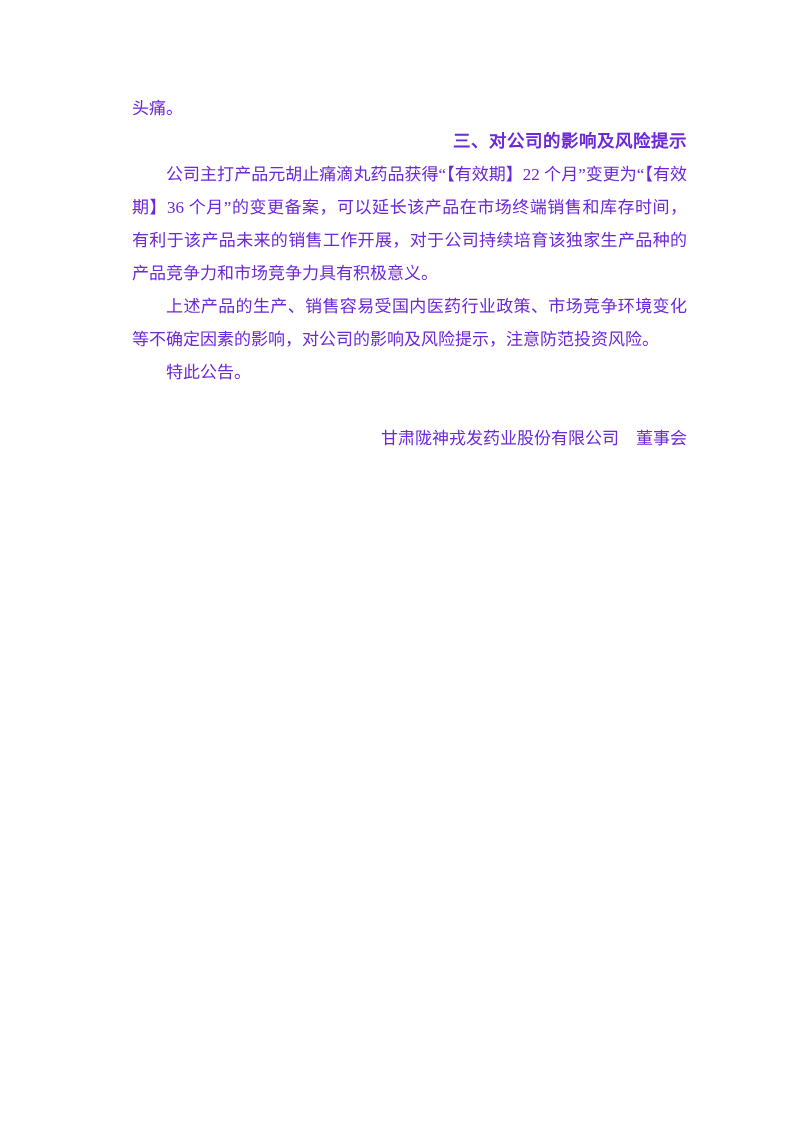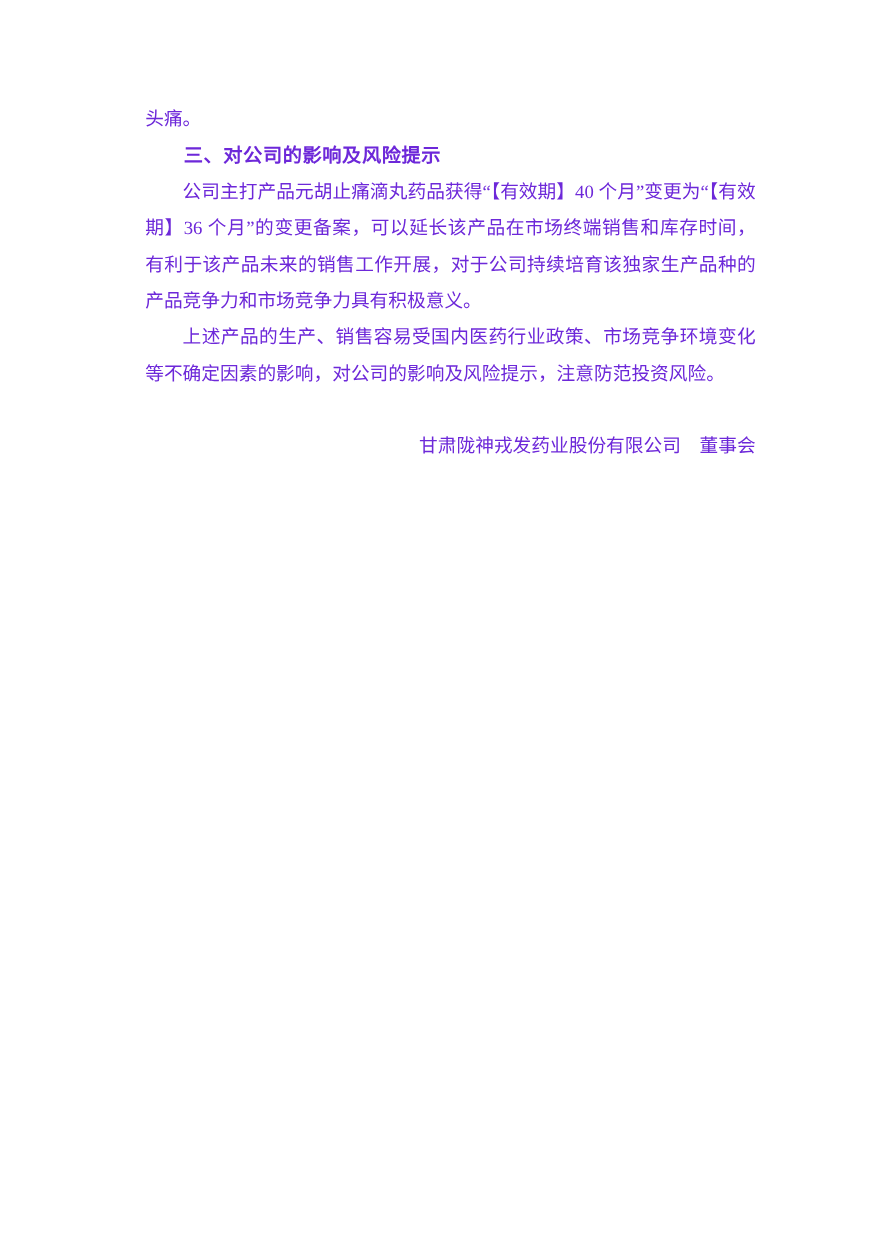--- a/index.html
+++ b/index.html
@@ -31,20 +31,21 @@
     text-align: left;
   }
   .section-heading {
     margin: 0;
     font-size: 17.5px;
     line-height: 33px;
     font-weight: 700;
     text-indent: 2em;
     font-family: "Liberation Sans", "DejaVu Sans", sans-serif;
     letter-spacing: 0.5px;
+    text-align: right;
   }
   .body-para {
     text-align: justify;
     text-indent: 2em;
   }
   .closing-line {
     text-indent: 2em;
   }
   .signature-block {
     margin-top: 33px;
@@ -55,21 +56,22 @@
   }
 </style>
 </head>
 <body>
 
 <div class="page">
   <p class="continuation-line">头痛。</p>
 
   <p class="section-heading">三、对公司的影响及风险提示</p>
 
-  <p class="body-para">公司主打产品元胡止痛滴丸药品获得“【有效期】40 个月”变更为“【有效期】36 个月”的变更备案，可以延长该产品在市场终端销售和库存时间，有利于该产品未来的销售工作开展，对于公司持续培育该独家生产品种的产品竞争力和市场竞争力具有积极意义。</p>
+  <p class="body-para">公司主打产品元胡止痛滴丸药品获得“【有效期】22 个月”变更为“【有效期】36 个月”的变更备案，可以延长该产品在市场终端销售和库存时间，有利于该产品未来的销售工作开展，对于公司持续培育该独家生产品种的产品竞争力和市场竞争力具有积极意义。</p>
 
   <p class="body-para">上述产品的生产、销售容易受国内医药行业政策、市场竞争环境变化等不确定因素的影响，对公司的影响及风险提示，注意防范投资风险。</p>
 
+  <p class="body-para closing-line">特此公告。</p>
 
   <div class="signature-block">
     <p class="signature-line">甘肃陇神戎发药业股份有限公司　董事会</p>
   </div>
 </div>
 
 </body></html>

